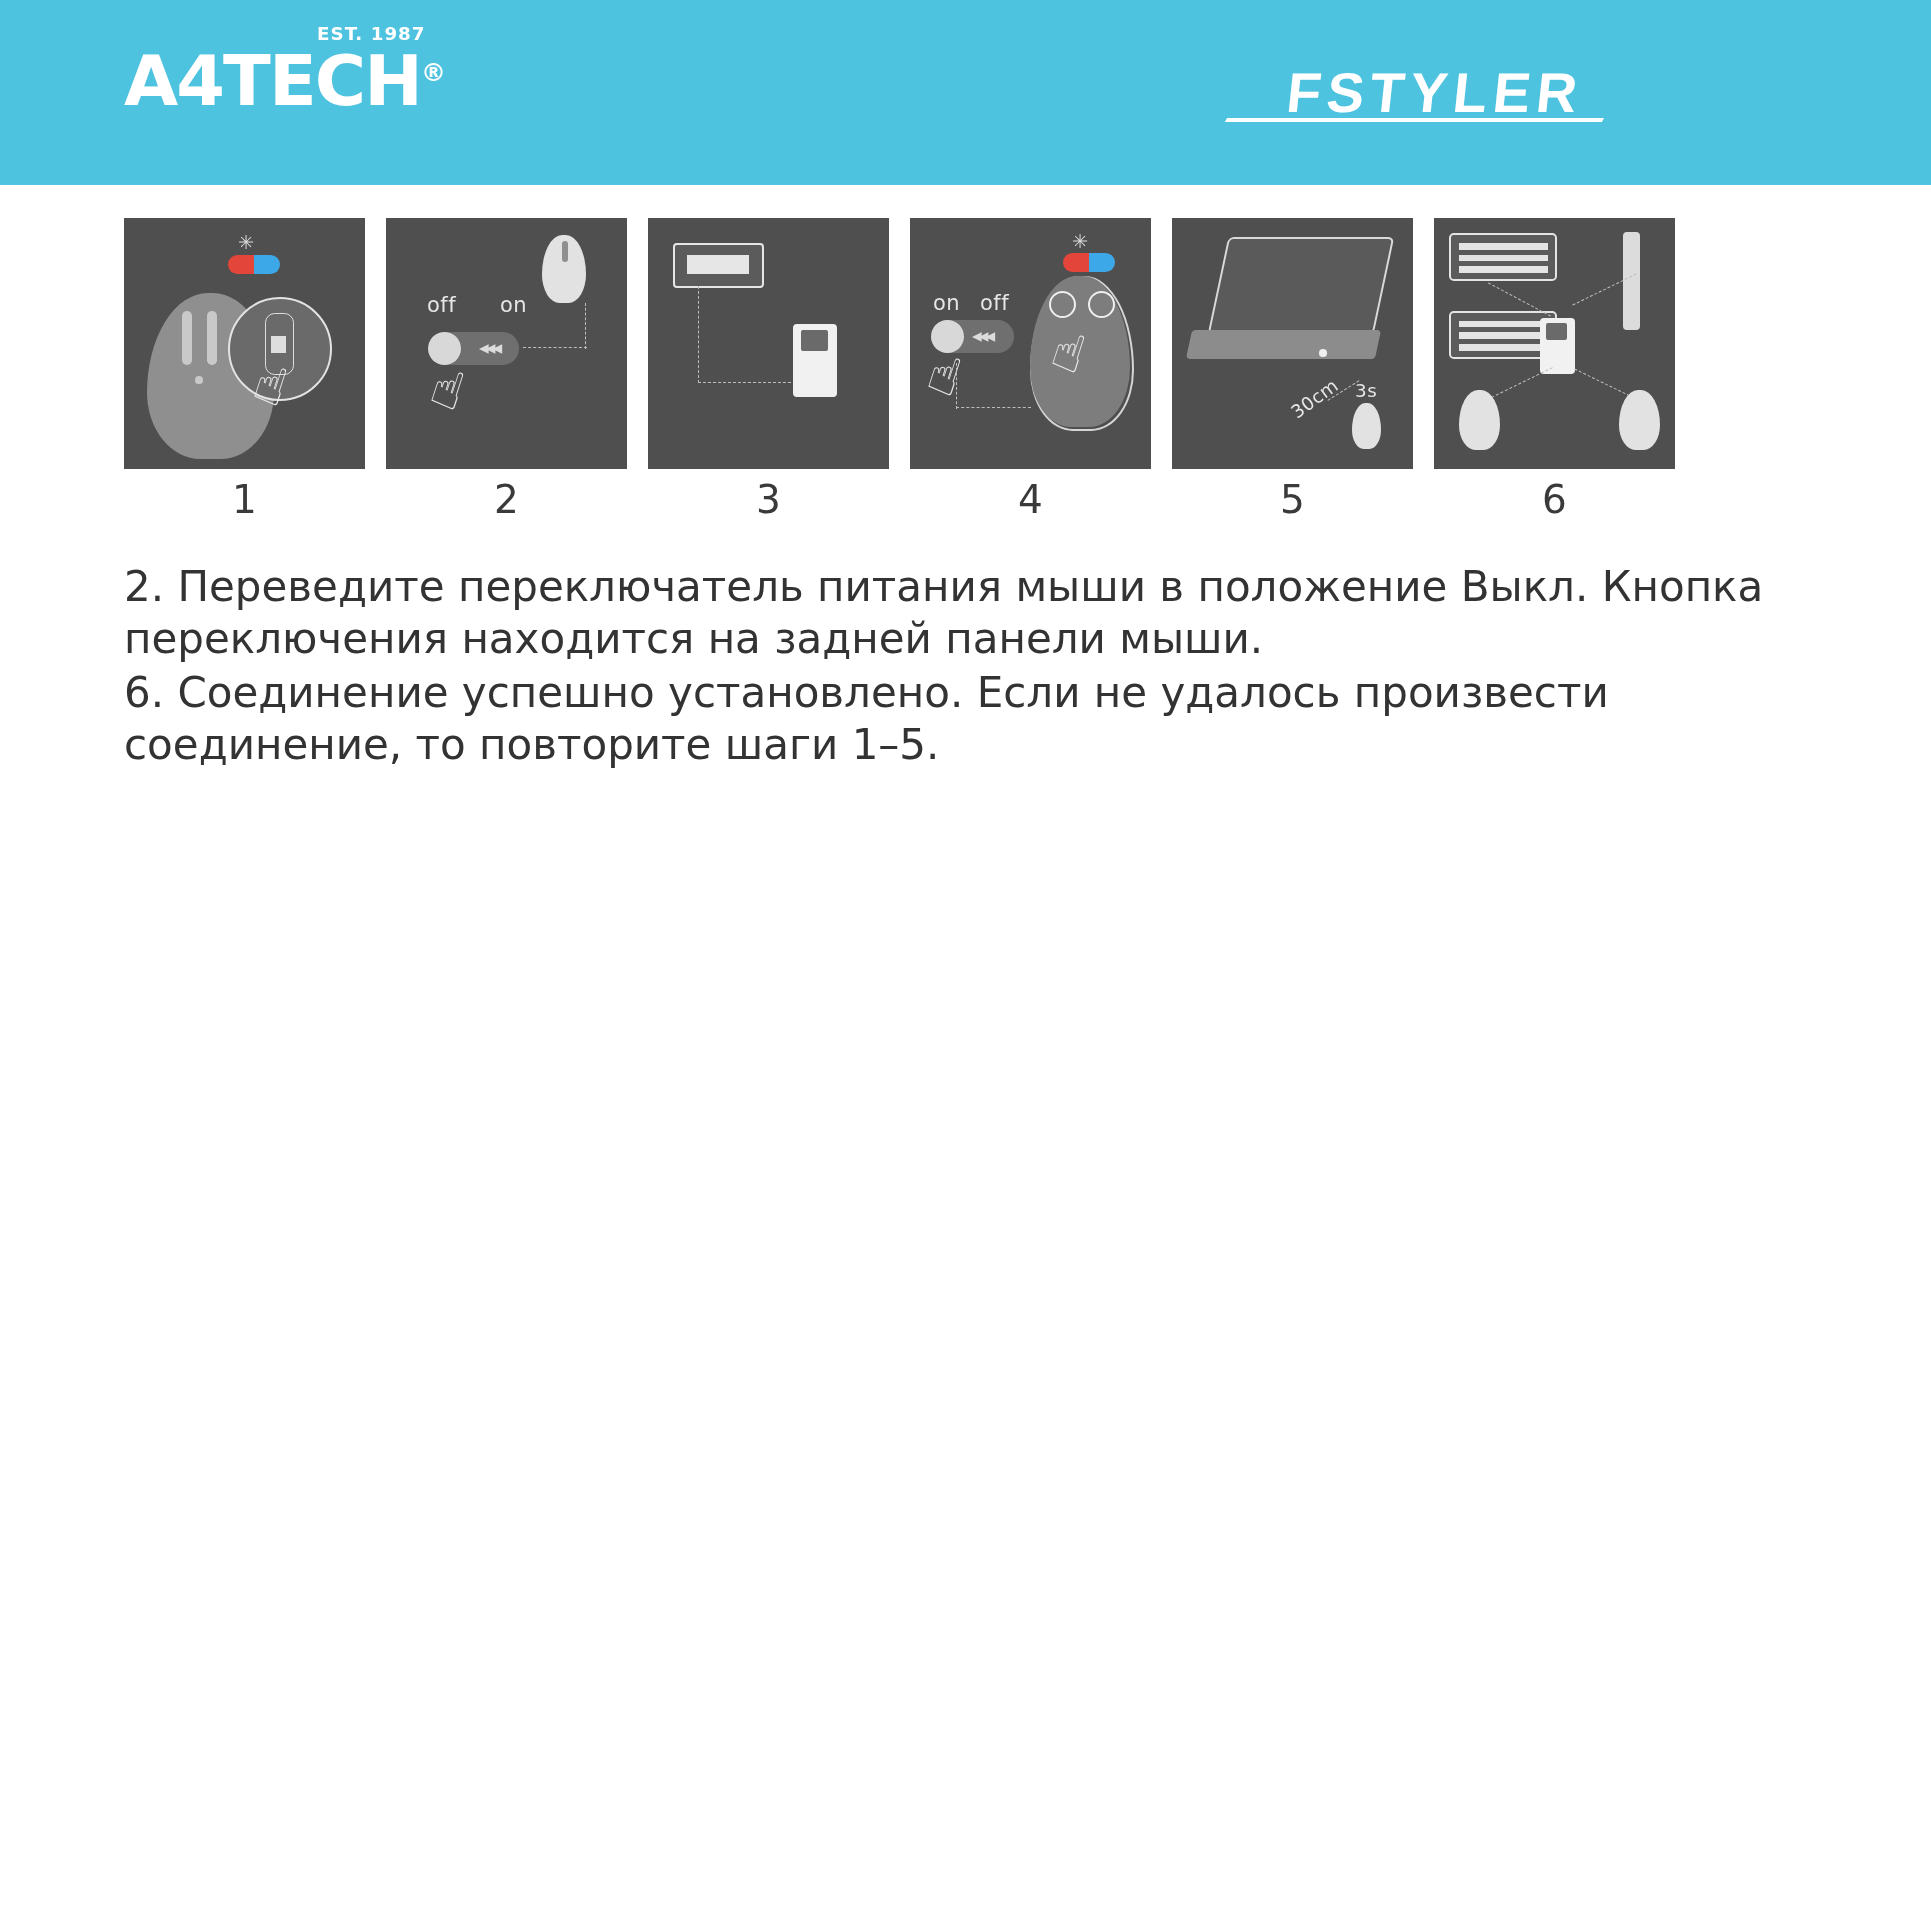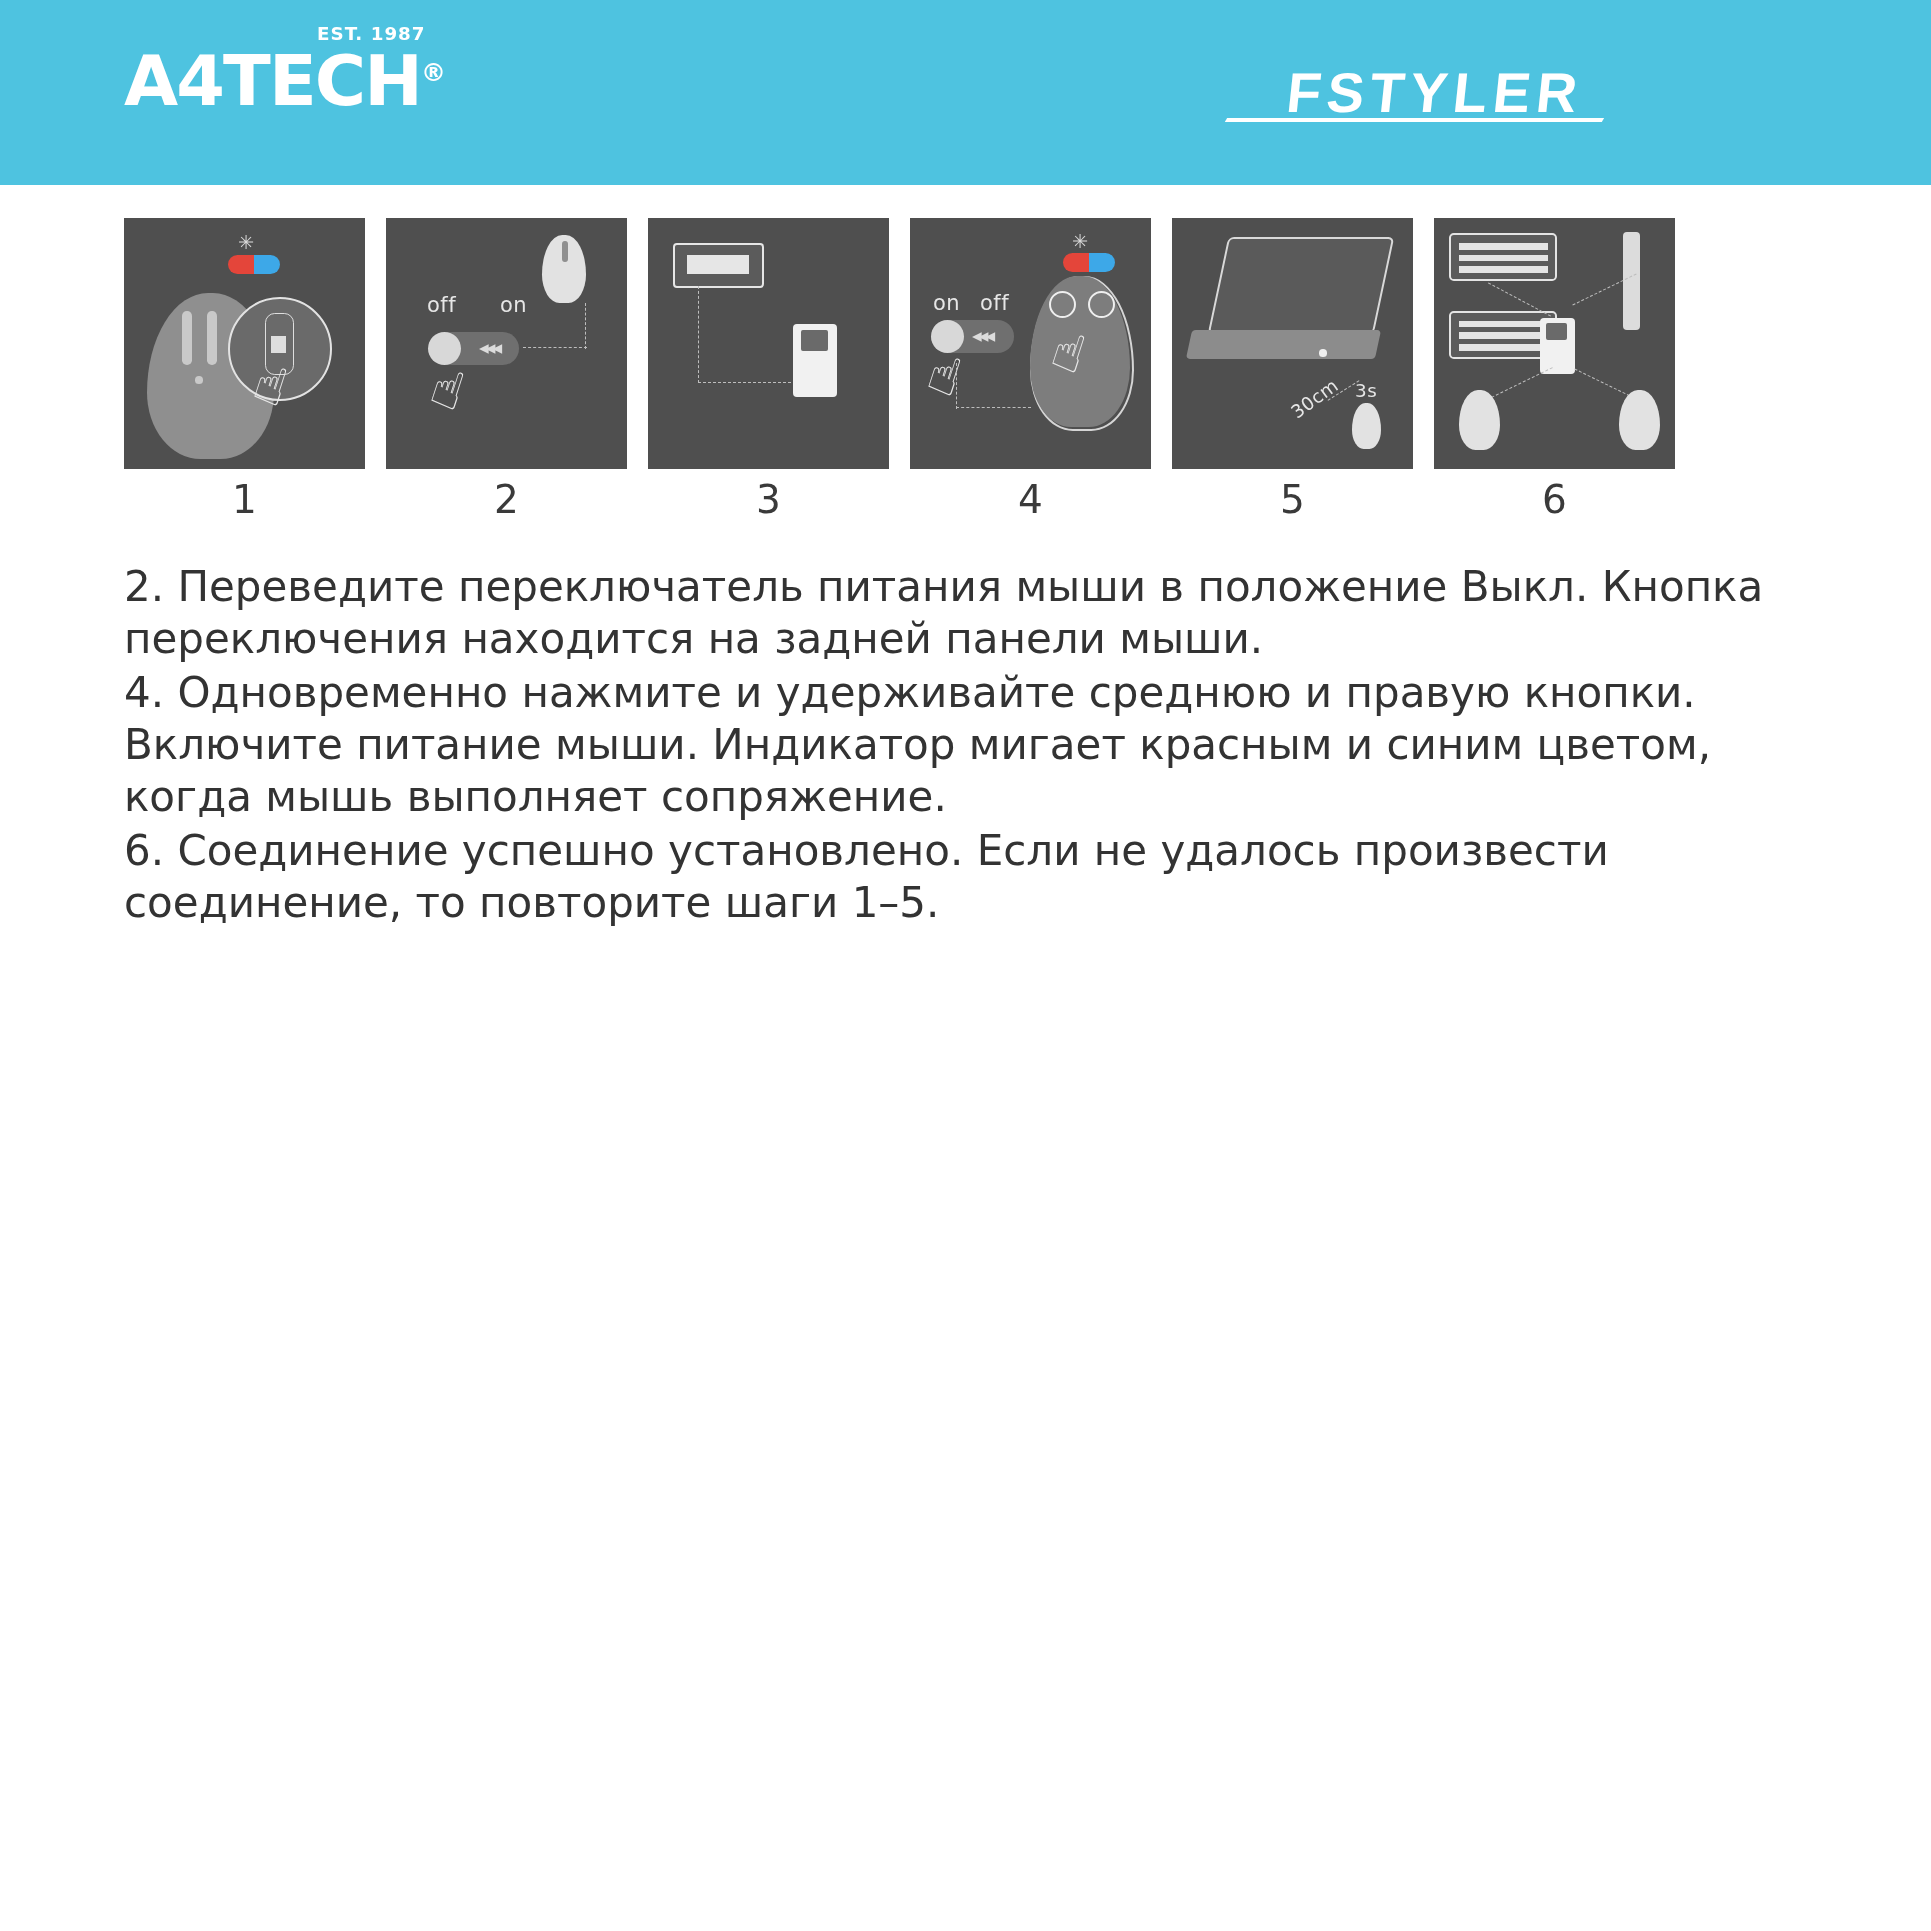--- a/index.html
+++ b/index.html
@@ -386,18 +386,17 @@
         <div class="mini-mouse" style="left:25px; top:172px; width:41px; height:60px;"></div>
         <div class="mini-mouse" style="left:185px; top:172px; width:41px; height:60px;"></div>
       </div>
       <div class="step-num">6</div>
     </div>
 
   </div>
 
   <div class="instructions">
     <p>2. Переведите переключатель питания мыши в положение Выкл. Кнопка переключения находится на задней панели мыши.</p>
-    <p>4. Одновременно нажмите и удерживайте среднюю и правую кнопки. Включите питание мыши. Индикатор мигает красным  и синим цветом, когда мышь выполняет сопряжение.</p>
     <p>6. Соединение успешно установлено. Если не удалось произвести соединение, то повторите шаги 1–5.</p>
   </div>
 
 </div>
 
 
 </body></html>

